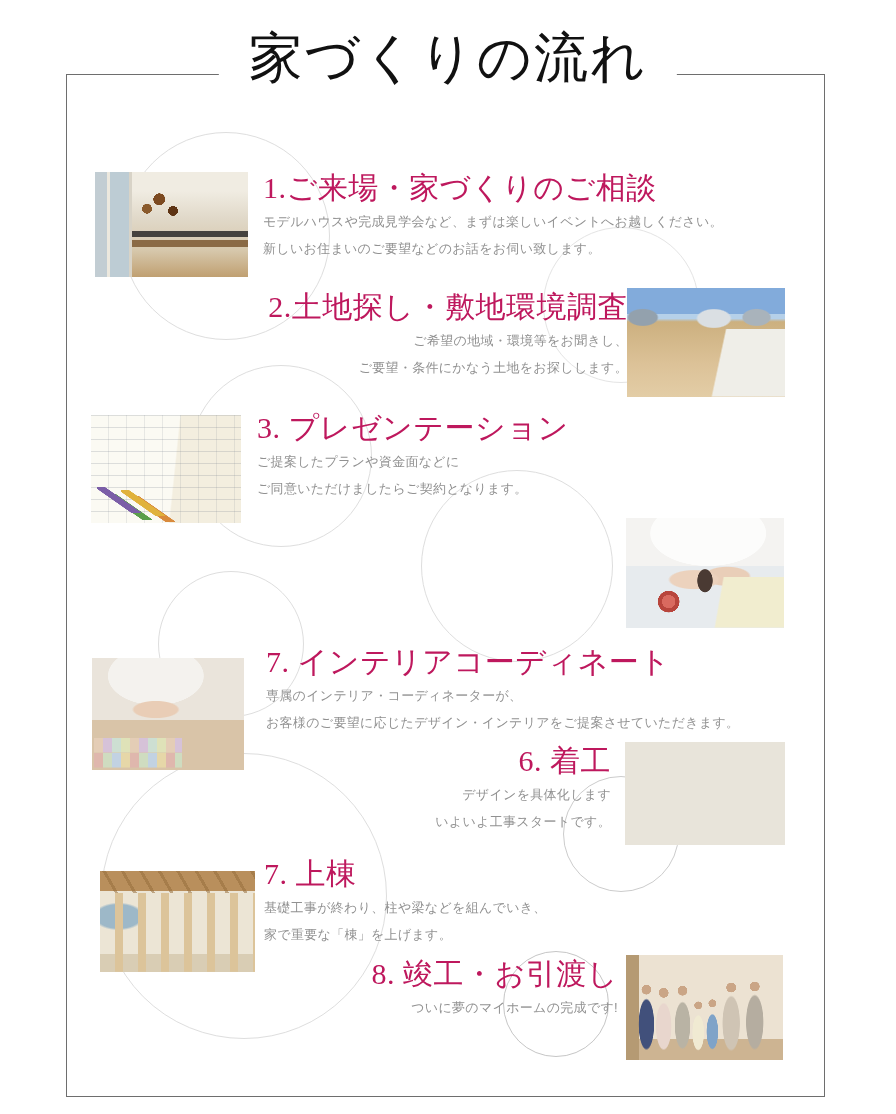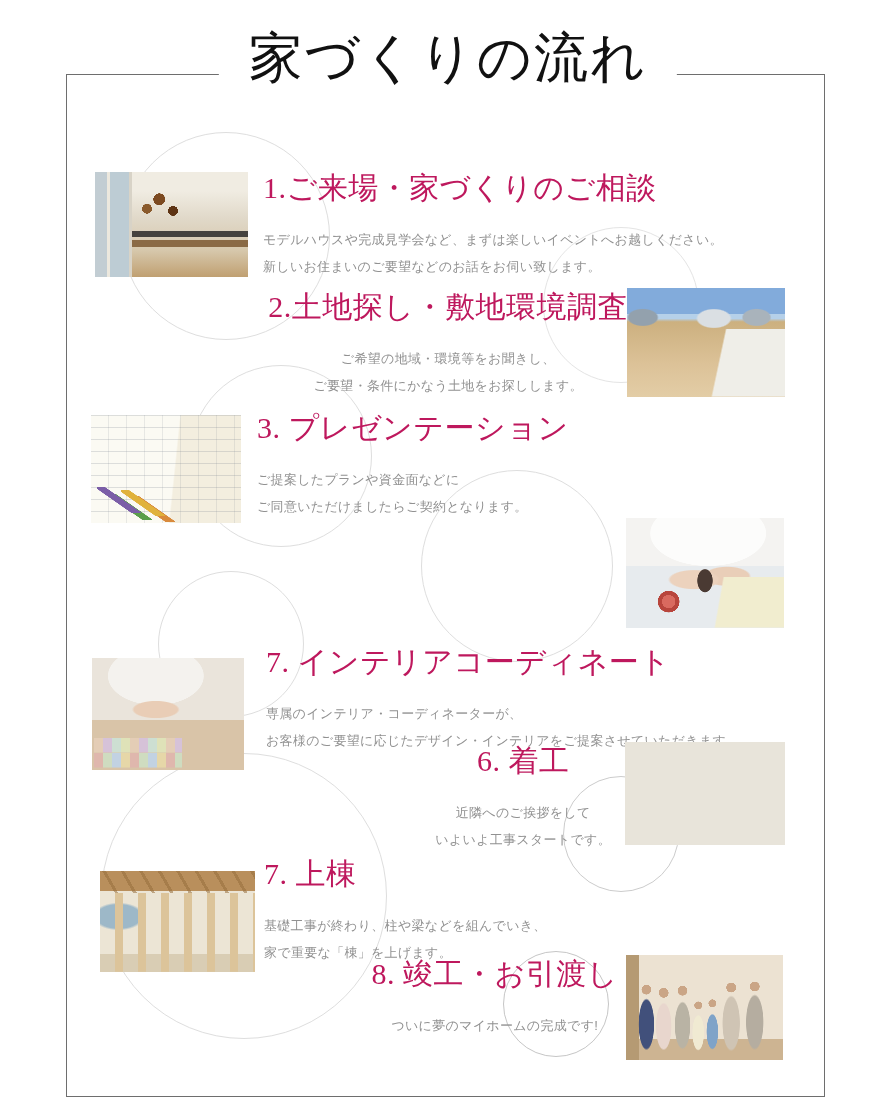--- a/index.html
+++ b/index.html
@@ -26,22 +26,22 @@
   .c6{left:563px;top:776px;width:114px;height:114px;border:1px solid #cccccc}
   .c7{left:101px;top:753px;width:284px;height:284px;border:1px solid #dedede}
   .c8{left:503px;top:951px;width:104px;height:104px;border:1px solid #c6c6c6}
 
   
   .txt{position:absolute;z-index:2}
   .txt h2{margin:0;font:400 30px/1.2 "Liberation Serif","DejaVu Serif",serif;
           color:#be185d;letter-spacing:.5px;white-space:nowrap}
   .txt p{margin:0;font:400 13px/27px "Liberation Sans","DejaVu Sans",sans-serif;
          color:#919191;letter-spacing:.3px;white-space:nowrap}
-  .txt h2+p{margin-top:20px}
-  .t-right{text-align:center}
+  .txt h2+p{margin-top:2px}
+  .t-right{text-align:right}
   .t1{left:263px;top:170px}
   .t2{right:268px;top:289px}
   .t3{left:257px;top:410px}
   .t4{right:283px;top:515px}
   .t5{left:266px;top:644px}
   .t6{right:285px;top:743px}
   .t7{left:264px;top:856px}
   .t8{right:278px;top:956px}
 
   
@@ -175,21 +175,21 @@
   <div class="photo p5" title="interior-color-swatch-meeting-photo"></div>
   <div class="txt t5">
     <h2>7. インテリアコーディネート</h2>
     <p>専属のインテリア・コーディネーターが、</p>
     <p>お客様のご要望に応じたデザイン・インテリアをご提案させていただきます。</p>
   </div>
 
   <div class="photo p6" title="groundbreaking-ceremony-photo"></div>
   <div class="txt t6 t-right">
     <h2>6. 着工</h2>
-    <p>近隣へのご挨拶をして</p>
+    <p>デザインを具体化します</p>
     <p>いよいよ工事スタートです。</p>
   </div>
 
   <div class="photo p7" title="timber-frame-construction-photo"></div>
   <div class="txt t7">
     <h2>7. 上棟</h2>
     <p>基礎工事が終わり、柱や梁などを組んでいき、</p>
     <p>家で重要な「棟」を上げます。</p>
   </div>
 

